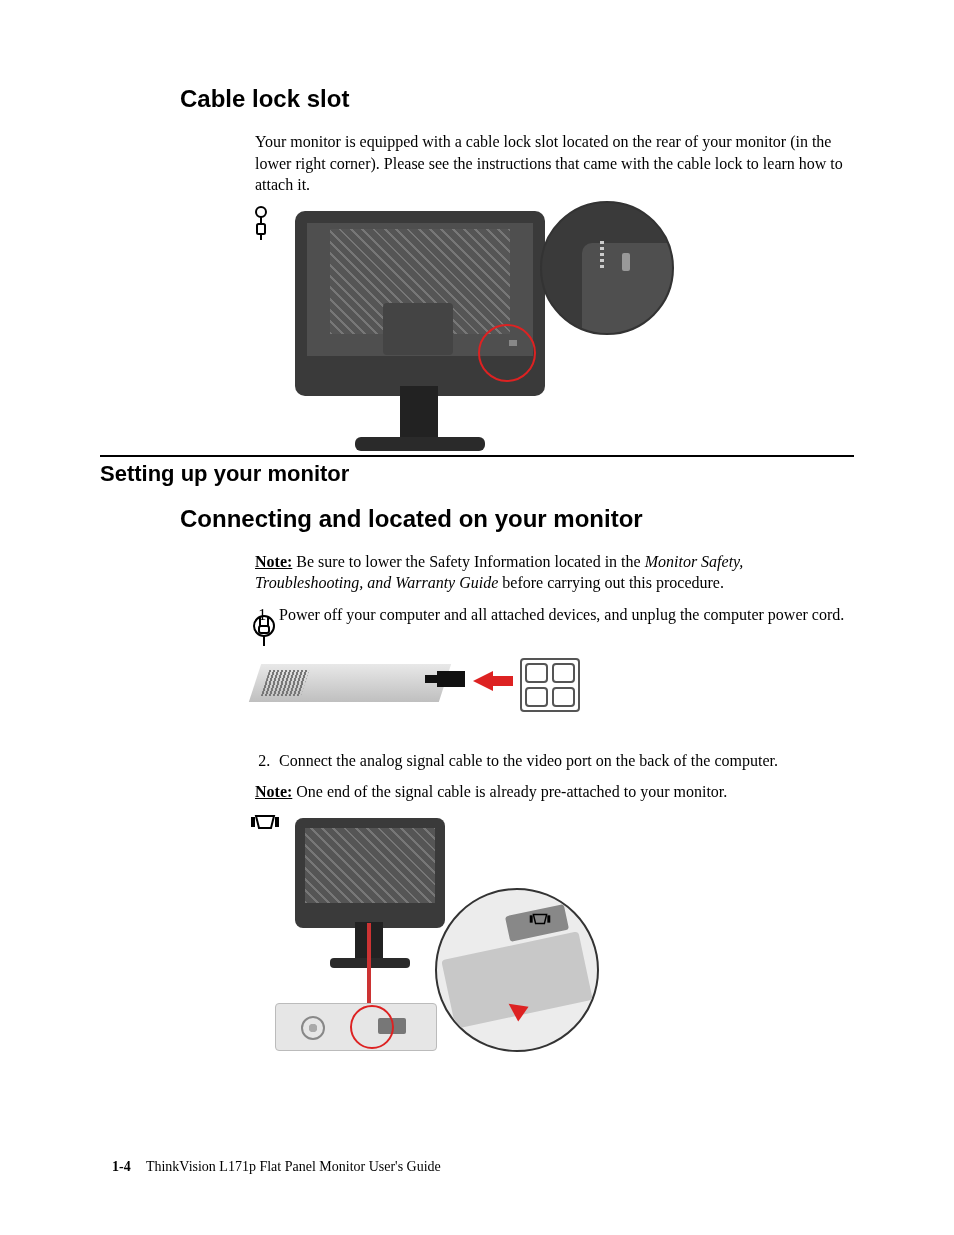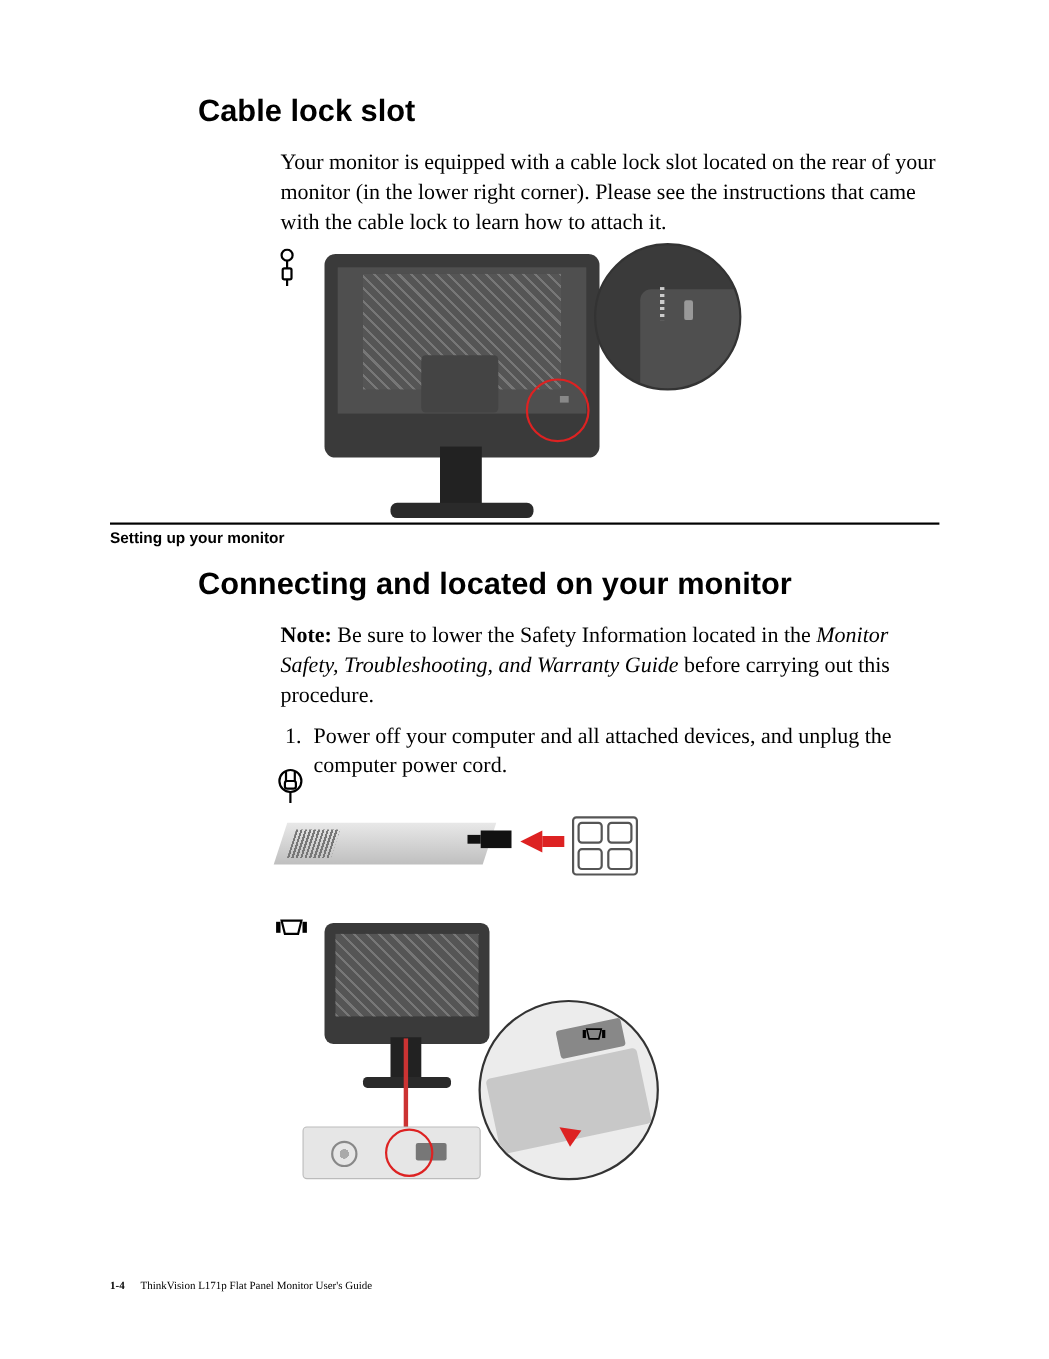--- a/index.html
+++ b/index.html
@@ -11,42 +11,42 @@
     width: 954px;
     height: 1235px;
     position: relative;
   }
   .page {
     padding: 85px 100px 0 100px;
   }
   h2.subhead {
     font-family: Arial, Helvetica, sans-serif;
     font-weight: bold;
-    font-size: 28px;
+    font-size: 24px;
     margin: 0 0 18px 0;
     padding-left: 80px;
   }
   h1.major {
     font-family: Arial, Helvetica, sans-serif;
     font-weight: bold;
-    font-size: 14px;
+    font-size: 22px;
     border-top: 2px solid #000;
     margin: 10px 0 18px 0;
     padding-top: 4px;
   }
   .body-text {
     margin-left: 155px;
-    font-size: 20px;
+    font-size: 16px;
     line-height: 1.35;
   }
   .body-text p { margin: 0 0 10px 0; }
   .body-text ol { margin: 0 0 10px 0; padding-left: 1.2em; }
   .body-text li { padding-left: .3em; margin-bottom: 4px; }
   .italic { font-style: italic; }
-  .bold { font-weight: bold; }
+  .bold { font-weight: bold; text-decoration: underline; }
 
   
   .fig {
     margin: 6px 0 14px 155px;
     position: relative;
   }
 
   
   .fig1 { width: 420px; height: 235px; }
   .lock-icon {
@@ -195,22 +195,22 @@
   }
   .zoom3 .sym { position: absolute; left: 92px; top: 22px; }
   .zoom3 .arrow {
     position: absolute; left: 70px; top: 110px; width: 0; height: 0;
     border-top: 9px solid transparent; border-bottom: 9px solid transparent;
     border-right: 18px solid #d22; transform: rotate(35deg);
   }
 
   
   .footer {
-    position: absolute; left: 100px; bottom: 60px;
-    font-size: 10px;
+    position: absolute; left: 112px; bottom: 60px;
+    font-size: 14px;
   }
   .footer .pg { font-weight: bold; margin-right: 12px; }
 </style>
 </head>
 <body>
 
 <div class="page">
 
   <h2 class="subhead">Cable lock slot</h2>
   <div class="body-text">
@@ -271,20 +271,29 @@
     <div class="plug"></div>
     <div class="red-arrow-l"></div>
     <div class="outlet">
         <div></div>
         <div></div>
         <div></div>
         <div></div>
       </div>
   </div>
 
+  <div class="body-text">
+    <ol start="2">
+      <li>Connect the analog signal cable to the video port on the back of the computer.</li>
+    </ol>
+    <p>
+      <span class="bold">Note:</span>
+      <span>One end of the signal cable is already pre-attached to your monitor.</span>
+    </p>
+  </div>
 
   <div class="fig fig3">
     <span class="vga-icon">
       <svg width="30" height="18" viewBox="0 0 30 18">
         <rect x="1" y="4" width="4" height="10" fill="#000"></rect>
         <rect x="25" y="4" width="4" height="10" fill="#000"></rect>
         <path d="M6 3 h18 l-3 12 h-12 z" fill="none" stroke="#000" stroke-width="2"></path>
       </svg>
     </span>
     <div class="mon-small">

